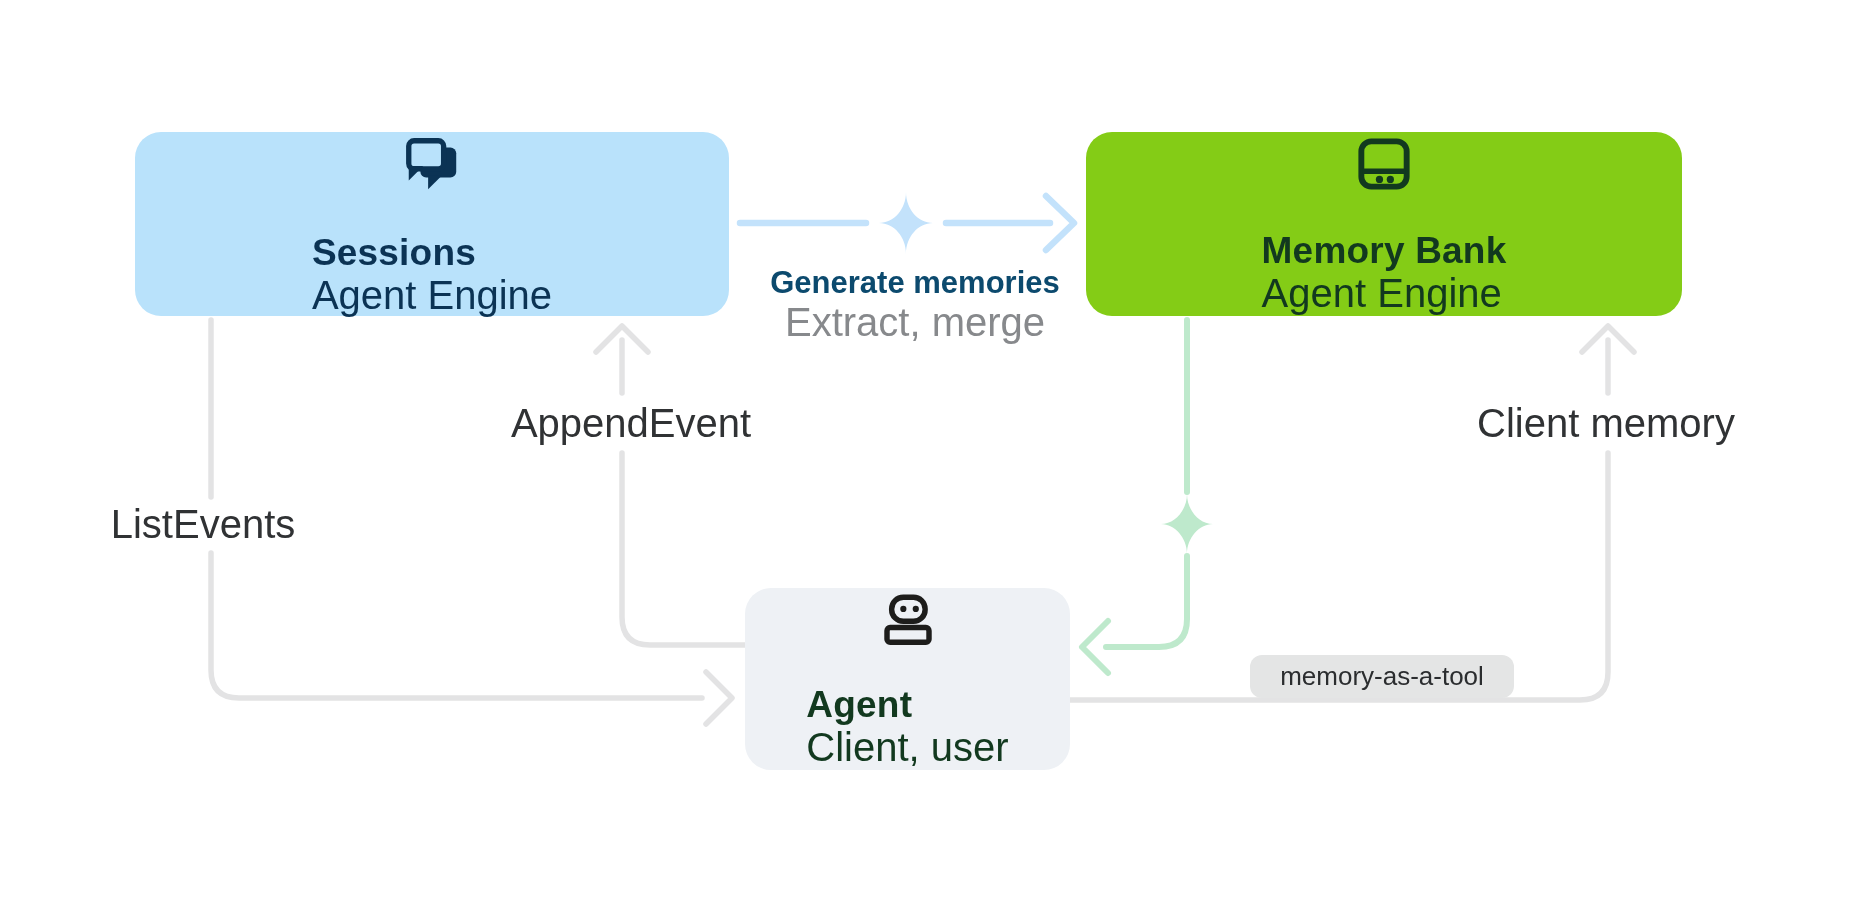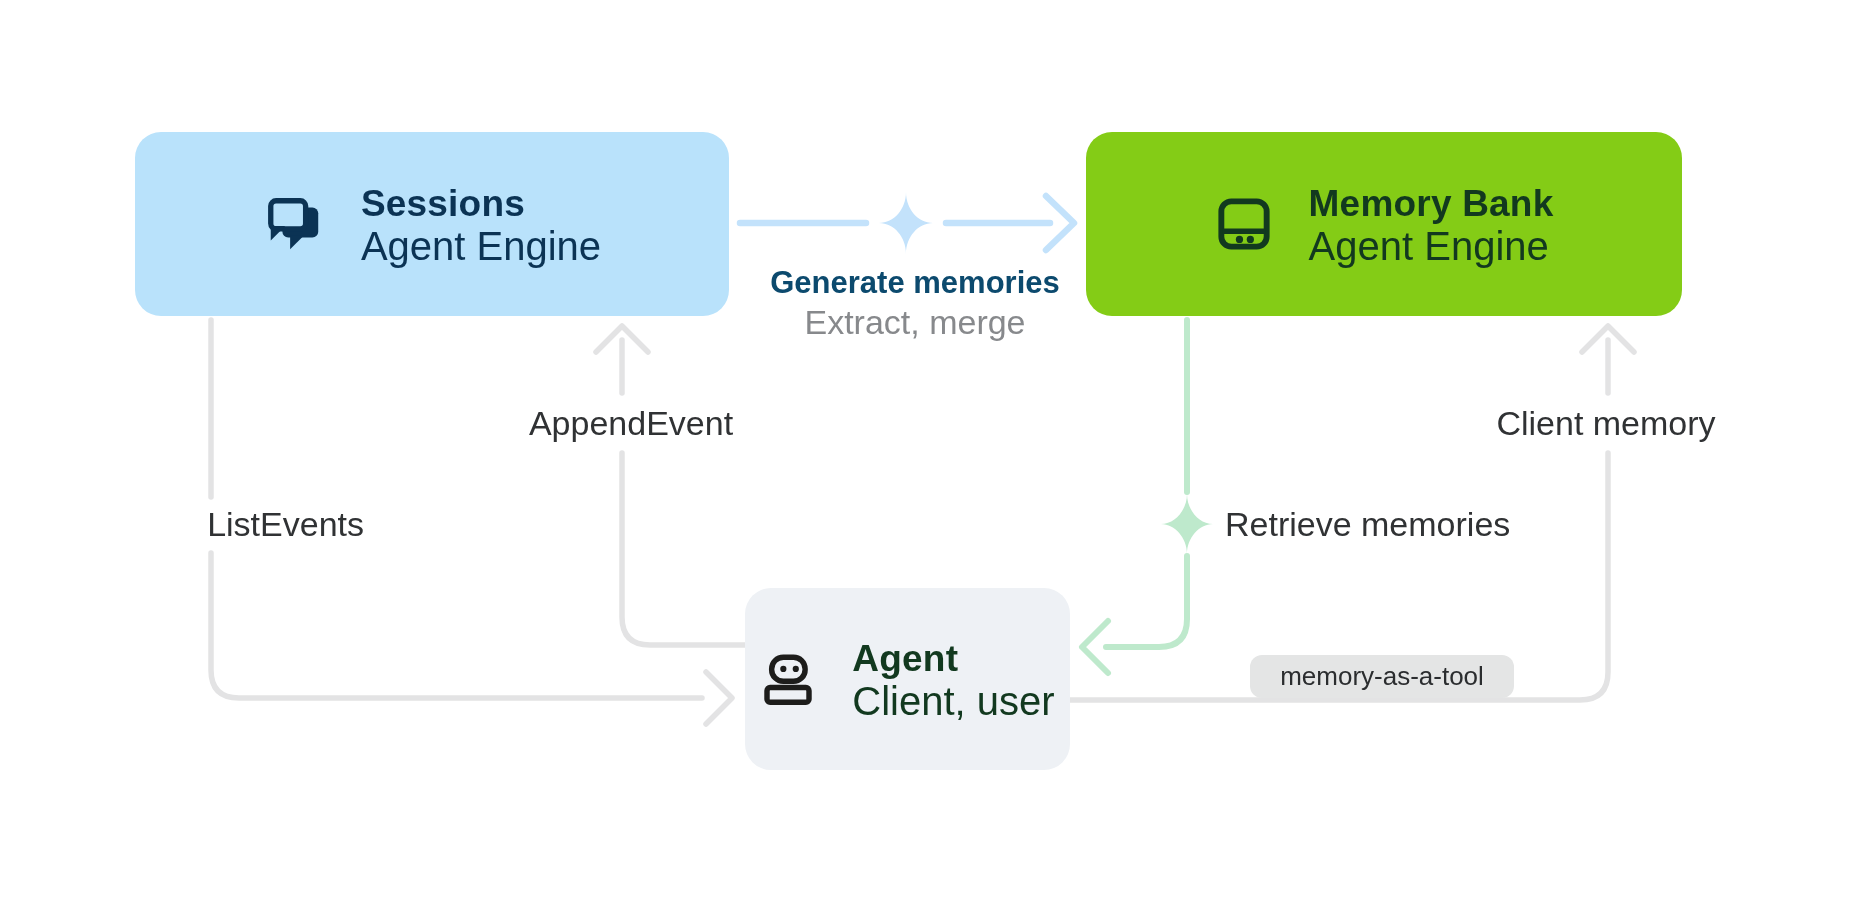--- a/index.html
+++ b/index.html
@@ -10,43 +10,44 @@
     font-family:"Liberation Sans", sans-serif;
     overflow:hidden;
   }
   svg.wires{position:absolute;left:0;top:0;width:1860px;height:904px;}
 
   .node{
     position:absolute;
     border-radius:26px;
     display:flex;align-items:center;justify-content:center;
     gap:36px;
+    flex-direction:column;
   }
   .node-sessions{left:135px;top:132px;width:594px;height:184px;background:#b9e2fb;color:#0b3354;}
   .node-memory{left:1086px;top:132px;width:596px;height:184px;background:#84cc16;color:#12391f;}
   .node-agent{left:745px;top:588px;width:325px;height:182px;background:#eef1f5;color:#12391f;}
   .node .txt{display:flex;flex-direction:column;justify-content:center;}
   .node .title{font-size:37px;font-weight:700;line-height:44px;letter-spacing:.2px;}
   .node .subtitle{font-size:40px;font-weight:400;line-height:40px;}
   .node .icon{flex:0 0 auto;display:flex;}
 
   .edge-label{
     position:absolute;width:300px;text-align:center;
-    font-size:34px;color:#303234;line-height:36px;background:#ffffff;
+    font-size:40px;color:#303234;line-height:36px;background:#ffffff;
   }
   .lbl-append{left:481px;top:405px;}
-  .lbl-list{left:64px;top:506px;text-align:right;}
+  .lbl-list{left:53px;top:506px;}
   .lbl-create{left:1456px;top:405px;}
   .lbl-retrieve{left:1225px;top:506px;text-align:left;background:transparent;}
 
   .lbl-generate{
     position:absolute;left:695px;top:264px;width:440px;text-align:center;background:transparent;
   }
   .lbl-generate .main{font-size:31px;font-weight:700;color:#0c4a6e;line-height:38px;}
-  .lbl-generate .sub{font-size:34px;font-weight:400;color:#87898c;line-height:36px;margin-top:2px;}
+  .lbl-generate .sub{font-size:40px;font-weight:400;color:#87898c;line-height:36px;margin-top:2px;}
 
   .badge{
     position:absolute;left:1250px;top:655px;width:264px;height:43px;
     background:#e4e5e5;border-radius:12px;
     display:flex;align-items:center;justify-content:center;
     font-size:26px;color:#2b2d2f;
   }
 </style>
 </head>
 <body>
@@ -137,17 +138,16 @@
     <div class="main">Generate memories</div>
     <div class="sub">Extract, merge</div>
   </div>
 
   <div class="edge-label lbl-append">AppendEvent</div>
 
   <div class="edge-label lbl-list">ListEvents</div>
 
   <div class="edge-label lbl-create">Client memory</div>
 
-  <div class="edge-label lbl-retrieve">Retrieve memories</div>
 
   <div class="badge">memory-as-a-tool</div>
 
 </div>
 
 </body></html>

